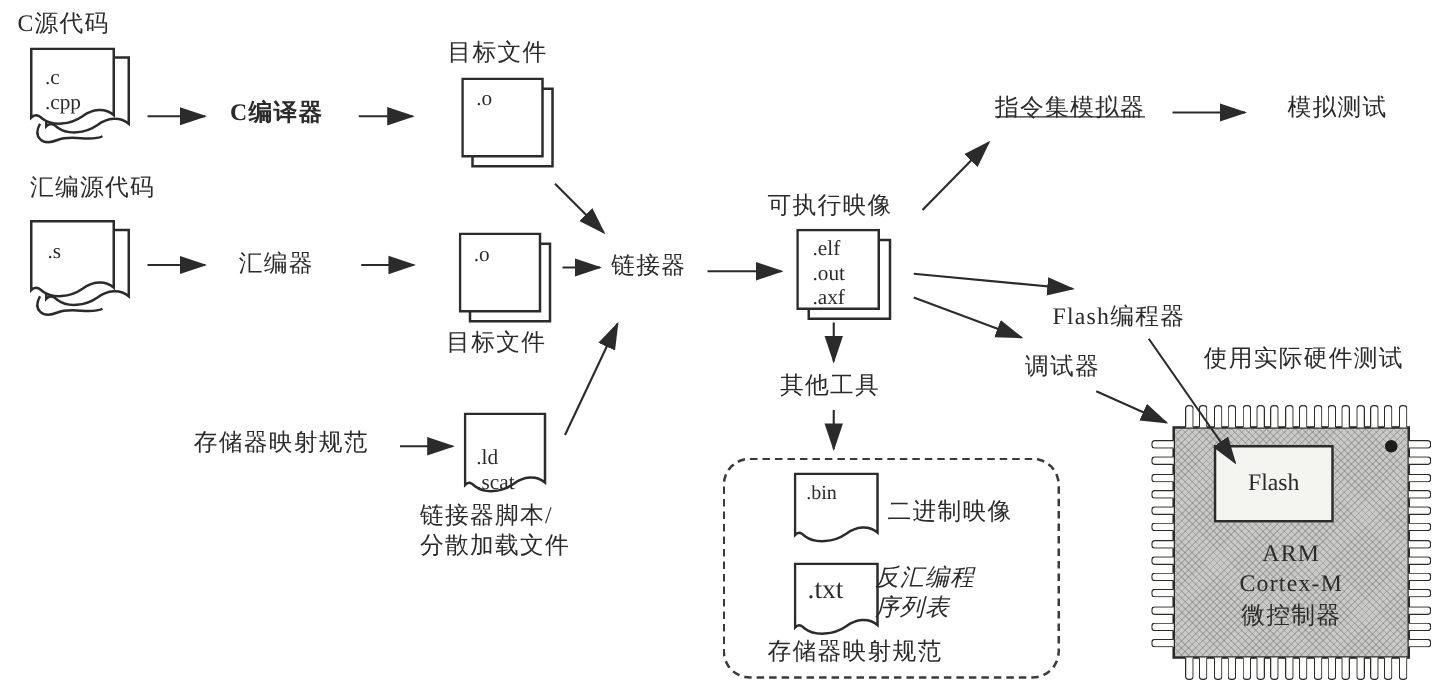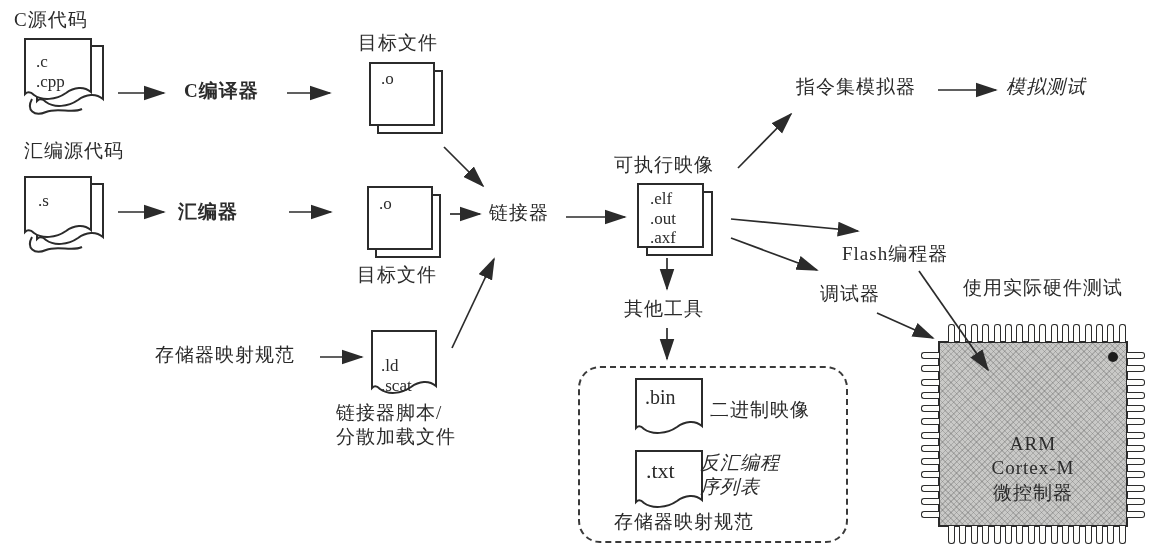--- a/index.html
+++ b/index.html
@@ -173,58 +173,61 @@
       <div class="pin"></div>
       <div class="pin"></div>
       <div class="pin"></div>
       <div class="pin"></div>
       <div class="pin"></div>
       <div class="pin"></div>
       <div class="pin"></div>
       <div class="pin"></div>
       <div class="pin"></div>
     </div>
+  <div id="flash-box">
+    <span>Flash</span>
+  </div>
   <div id="chip-dot"></div>
   <div id="chip-name" class="label">ARM
 Cortex-M
 微控制器</div>
 
   <div class="label" style="left:14px;top:8px;">C源代码</div>
   <div class="label ext" style="left:36px;top:52px;">.c
 .cpp</div>
   <div class="label" style="left:184px;top:79px;font-weight:bold;">C编译器</div>
   <div class="label" style="left:358px;top:31px;">目标文件</div>
   <div class="label ext" style="left:381px;top:69px;">.o</div>
 
   <div class="label" style="left:12px;top:139px;margin-left:12px;">汇编源代码</div>
   <div class="label ext" style="left:38px;top:191px;">.s</div>
-  <div class="label" style="left:178px;top:200px;font-weight:bold;">汇编器</div>
+  <div class="label" style="left:191px;top:200px;">汇编器</div>
   <div class="label ext" style="left:379px;top:194px;">.o</div>
   <div class="label" style="left:357px;top:263px;">目标文件</div>
 
   <div class="label" style="left:155px;top:343px;">存储器映射规范</div>
   <div class="label ext" style="left:381px;top:356px;">.ld
 .scat</div>
   <div class="label center" style="left:336px;top:401px;width:142px;">链接器脚本/
 分散加载文件</div>
 
   <div class="label" style="left:489px;top:201px;">链接器</div>
   <div class="label" style="left:614px;top:153px;">可执行映像</div>
   <div class="label ext" style="left:650px;top:189px;">.elf
 .out
 .axf</div>
 
-  <div class="label" style="left:796px;top:75px;">指令集模拟器</div>
-  <div class="label" style="left:1006px;top:75px;font-style:italic;">模拟测试</div>
+  <div class="label" style="left:796px;top:75px;text-decoration:underline;">指令集模拟器</div>
+  <div class="label" style="left:1030px;top:75px;">模拟测试</div>
   <div class="label" style="left:842px;top:242px;">Flash编程器</div>
   <div class="label" style="left:820px;top:282px;">调试器</div>
   <div class="label" style="left:963px;top:276px;">使用实际硬件测试</div>
 
   <div class="label" style="left:624px;top:297px;">其他工具</div>
-  <div class="label ext" style="left:645px;top:386px;font-size:20px;">.bin</div>
+  <div class="label ext" style="left:645px;top:386px;font-size:16px;">.bin</div>
   <div class="label" style="left:710px;top:398px;">二进制映像</div>
   <div class="label ext" style="left:646px;top:458px;font-size:22px;">.txt</div>
   <div class="label center" style="left:700px;top:451px;width:120px;font-style:italic;">反汇编程
 序列表</div>
   <div class="label" style="left:614px;top:510px;">存储器映射规范</div>
 
   <svg id="arrow-layer" width="1160" height="555" viewBox="0 0 1160 555">
     <defs>
       <marker id="ah" viewBox="0 0 12 8" refX="11" refY="4" markerWidth="13" markerHeight="9" orient="auto">
         <path d="M0,0 L12,4 L0,8 Z" fill="#2b2b2b"></path>

